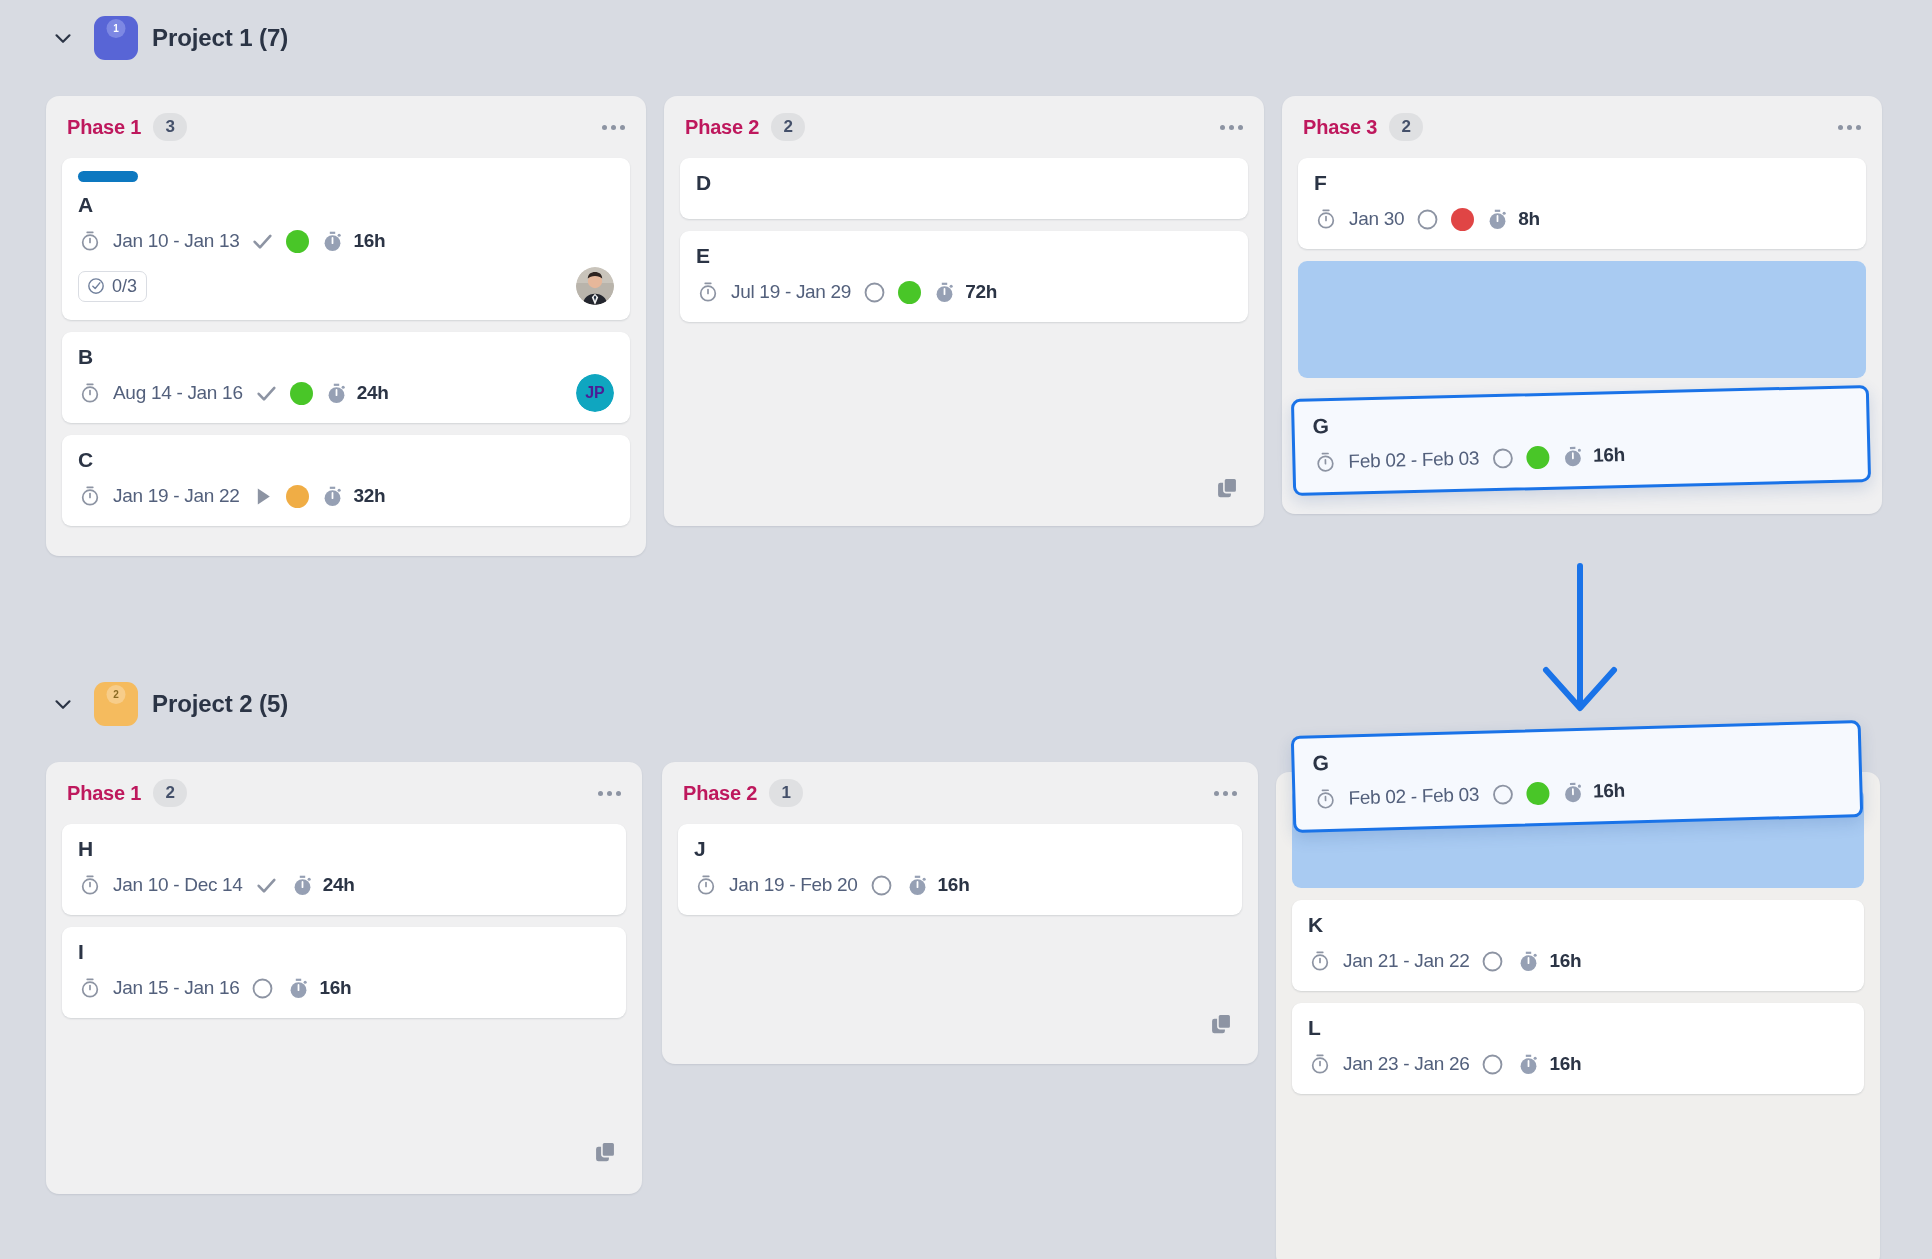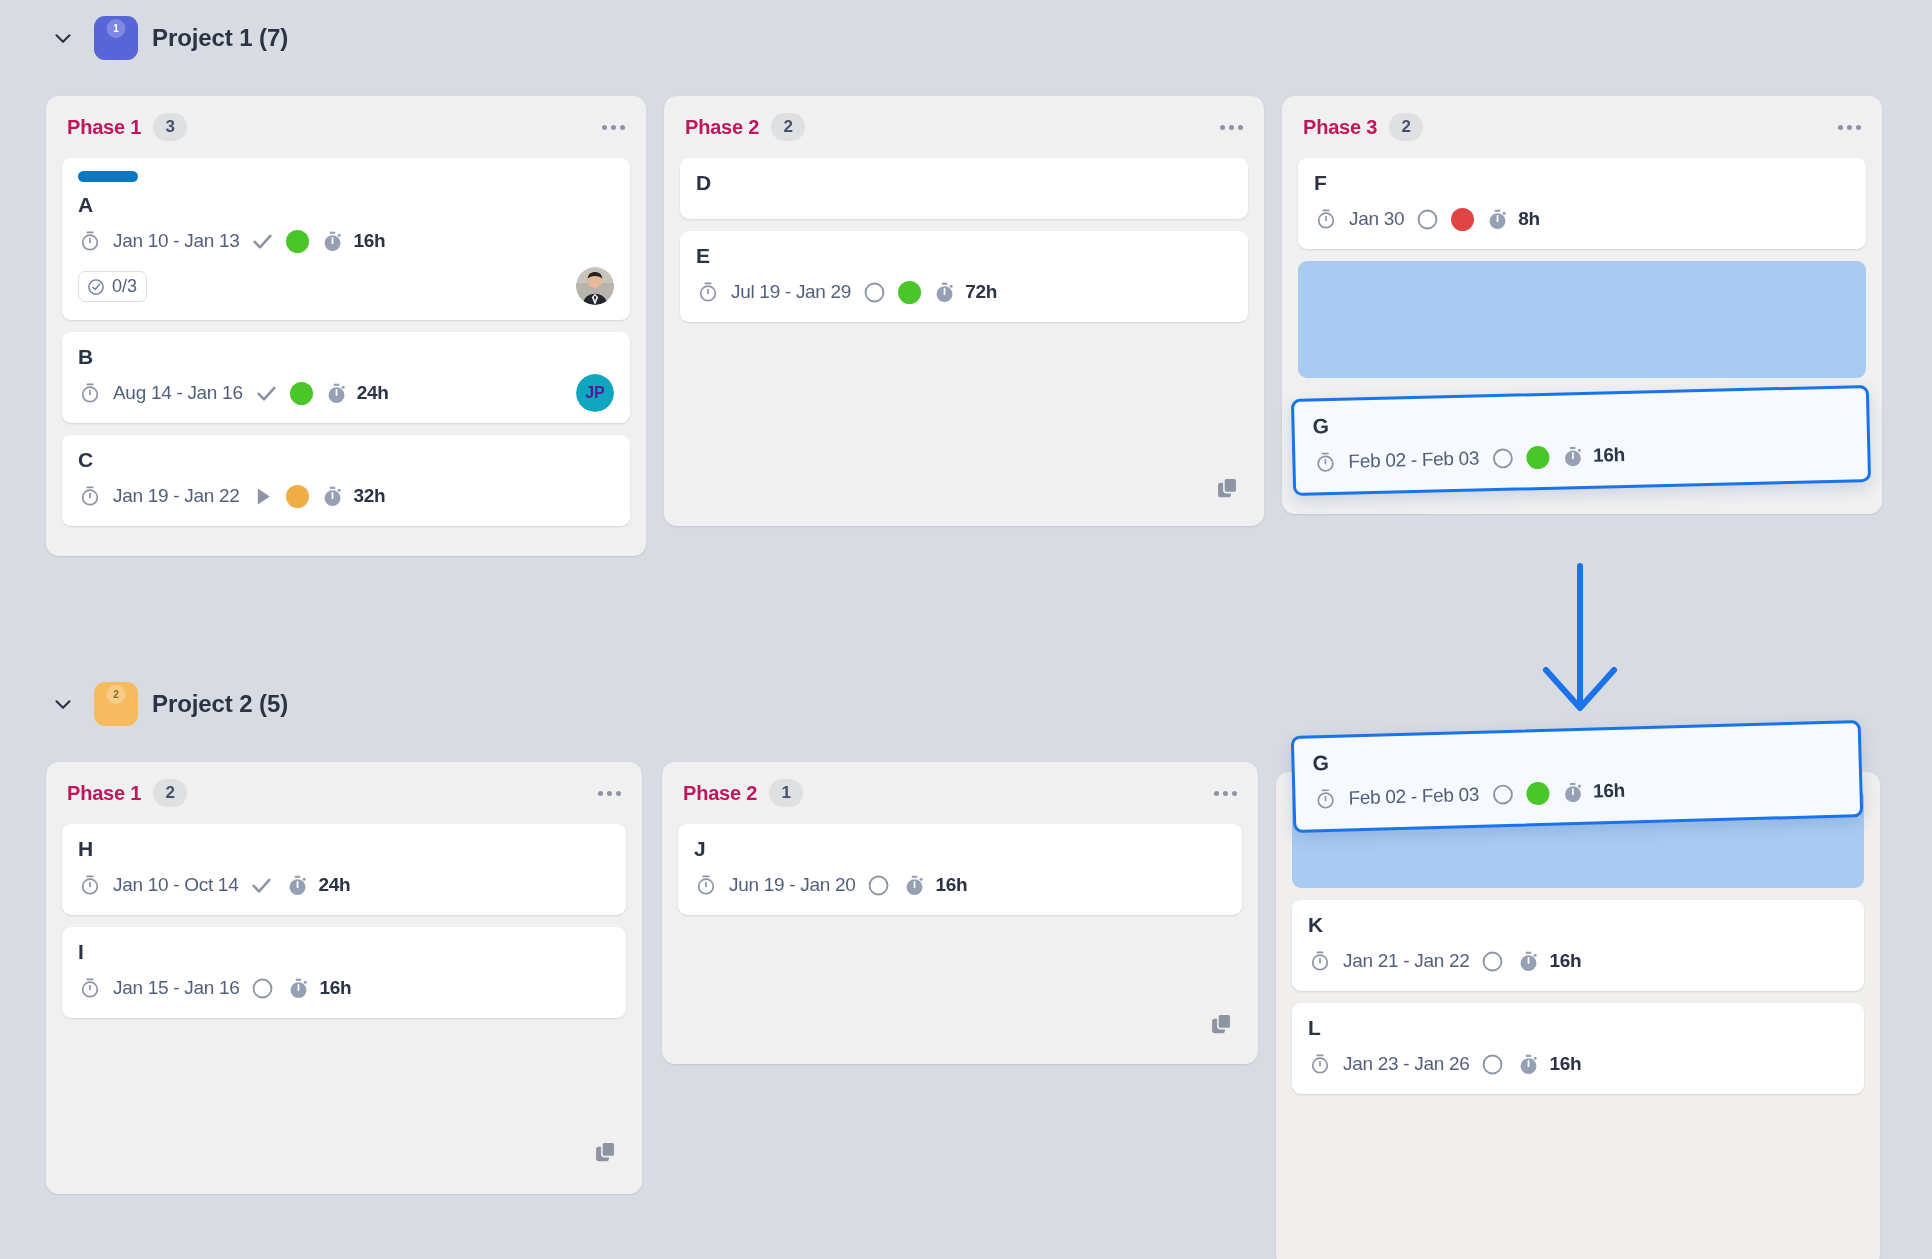--- a/index.html
+++ b/index.html
@@ -166,21 +166,21 @@
   .meta-icon { flex: none; display: block; }
 
   .card-bottom {
     display: flex;
     align-items: center;
     margin-top: 11px;
     min-height: 38px;
   }
   .checklist-badge {
     display: inline-flex;
-    align-items: flex-end;
+    align-items: flex-start;
     gap: 6px;
     border: 1px solid #dadde3;
     border-radius: 7px;
     padding: 4px 9px 4px 7px;
     font-size: 18px;
     color: #53607c;
     background: #fff;
   }
   .avatar {
     margin-left: auto;
@@ -487,21 +487,21 @@
     <div class="column-body">
 
       <div class="card">
         <div class="card-title">H</div>
         <div class="card-meta">
           <svg class="meta-icon" width="24" height="24" viewBox="0 0 24 24" fill="none">
             <circle cx="12" cy="13.4" r="7.3" stroke="#8d94a3" stroke-width="1.7"></circle>
             <path d="M12 9.6 V13.4" stroke="#8d94a3" stroke-width="1.7" stroke-linecap="round"></path>
             <path d="M9.2 3.3 H14.8" stroke="#8d94a3" stroke-width="1.7" stroke-linecap="round"></path>
           </svg>
-          <span class="card-date">Jan 10 - Oct 14</span>
+          <span class="card-date">Jan 10 - Dec 14</span>
           <svg class="meta-icon" width="25" height="25" viewBox="0 0 24 24" fill="none">
             <path d="M4.5 12.3 L9.6 17.6 L19.5 6.6" stroke="#8d94a3" stroke-width="2.5" stroke-linecap="round" stroke-linejoin="round"></path>
           </svg>
           <svg class="meta-icon" width="25" height="25" viewBox="0 0 24 24">
             <path d="M9.4 2.6h5.2v2.1H9.4z" fill="#96a0b4"></path>
             <circle cx="18.4" cy="6.0" r="1.5" fill="#96a0b4"></circle>
             <circle cx="12" cy="13.6" r="7.6" fill="#96a0b4"></circle>
             <path d="M12 8.6 V13.6" stroke="#ffffff" stroke-width="1.7" stroke-linecap="round"></path>
           </svg>
           <span class="hours">24h</span>
@@ -551,21 +551,21 @@
     </div>
     <div class="column-body">
       <div class="card">
         <div class="card-title">J</div>
         <div class="card-meta">
           <svg class="meta-icon" width="24" height="24" viewBox="0 0 24 24" fill="none">
             <circle cx="12" cy="13.4" r="7.3" stroke="#8d94a3" stroke-width="1.7"></circle>
             <path d="M12 9.6 V13.4" stroke="#8d94a3" stroke-width="1.7" stroke-linecap="round"></path>
             <path d="M9.2 3.3 H14.8" stroke="#8d94a3" stroke-width="1.7" stroke-linecap="round"></path>
           </svg>
-          <span class="card-date">Jun 19 - Jan 20</span>
+          <span class="card-date">Jan 19 - Feb 20</span>
           <svg class="meta-icon" width="25" height="25" viewBox="0 0 24 24" fill="none">
             <circle cx="12" cy="12" r="8.6" stroke="#8d94a3" stroke-width="1.8"></circle>
           </svg>
           <svg class="meta-icon" width="25" height="25" viewBox="0 0 24 24">
             <path d="M9.4 2.6h5.2v2.1H9.4z" fill="#96a0b4"></path>
             <circle cx="18.4" cy="6.0" r="1.5" fill="#96a0b4"></circle>
             <circle cx="12" cy="13.6" r="7.6" fill="#96a0b4"></circle>
             <path d="M12 8.6 V13.6" stroke="#ffffff" stroke-width="1.7" stroke-linecap="round"></path>
           </svg>
           <span class="hours">16h</span>

